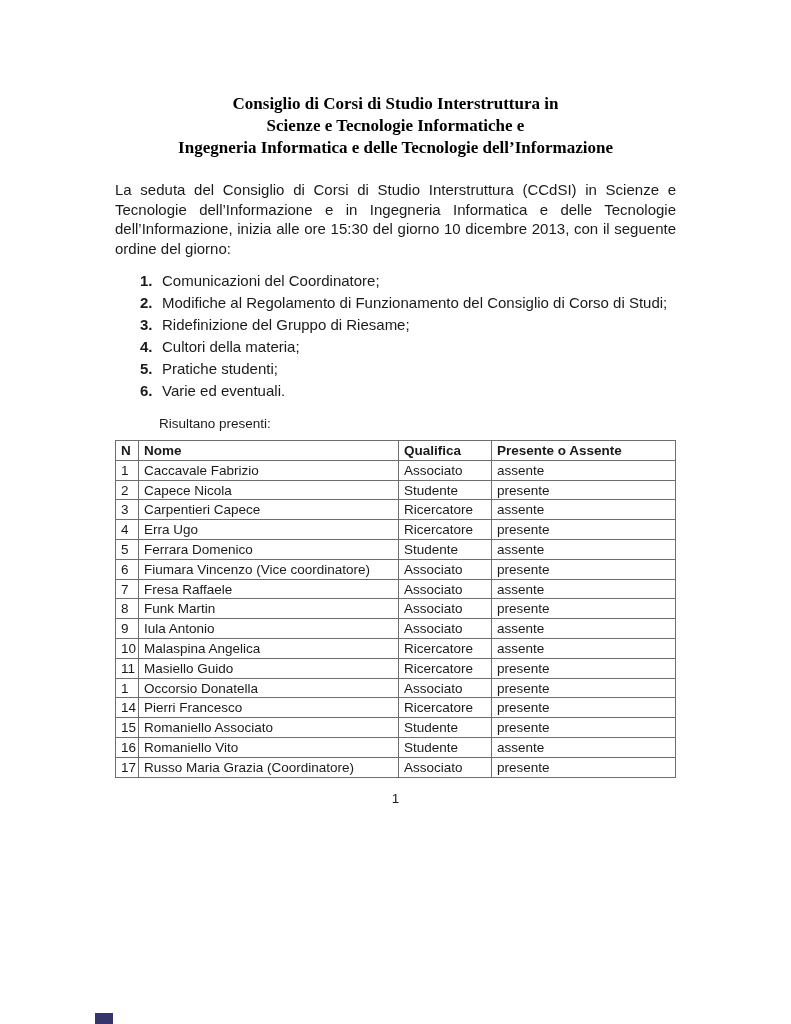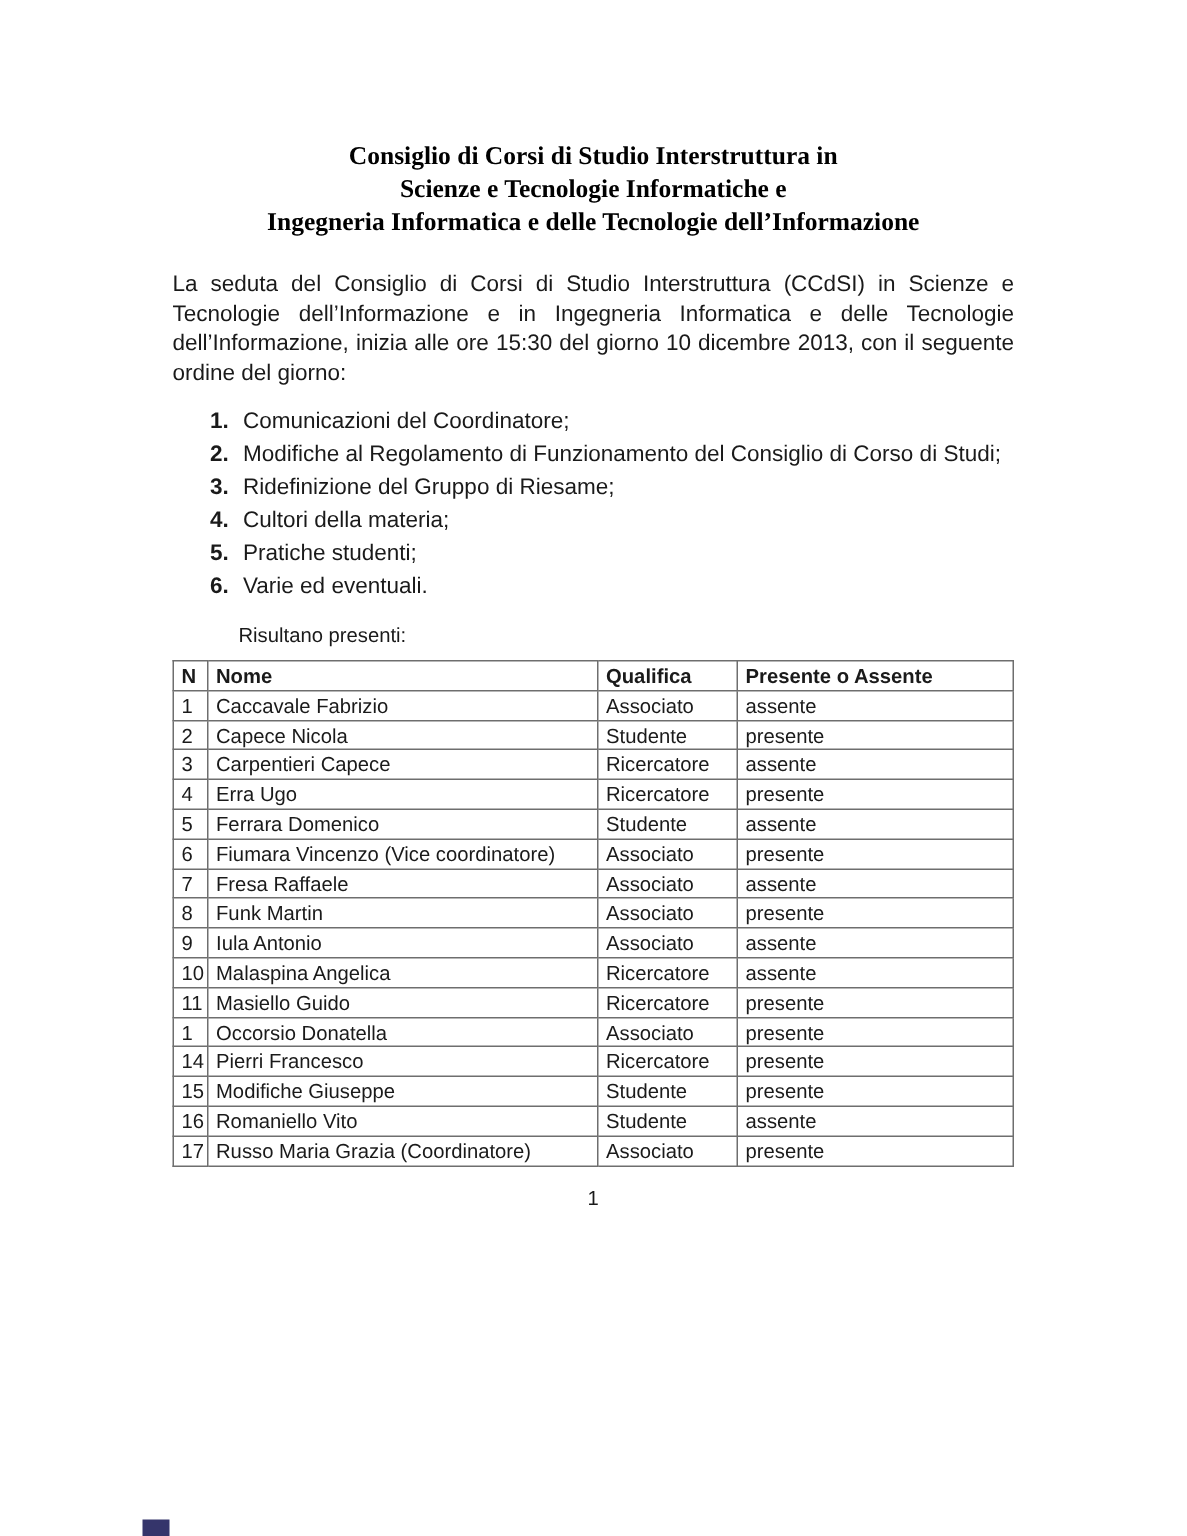--- a/index.html
+++ b/index.html
@@ -188,21 +188,21 @@
           <td>presente</td>
         </tr>
           <tr>
           <td>14</td>
           <td>Pierri Francesco</td>
           <td>Ricercatore</td>
           <td>presente</td>
         </tr>
           <tr>
           <td>15</td>
-          <td>Modifiche Giuseppe</td>
+          <td>Romaniello Associato</td>
           <td>Studente</td>
           <td>presente</td>
         </tr>
           <tr>
           <td>16</td>
           <td>Romaniello Vito</td>
           <td>Studente</td>
           <td>assente</td>
         </tr>
           <tr>

